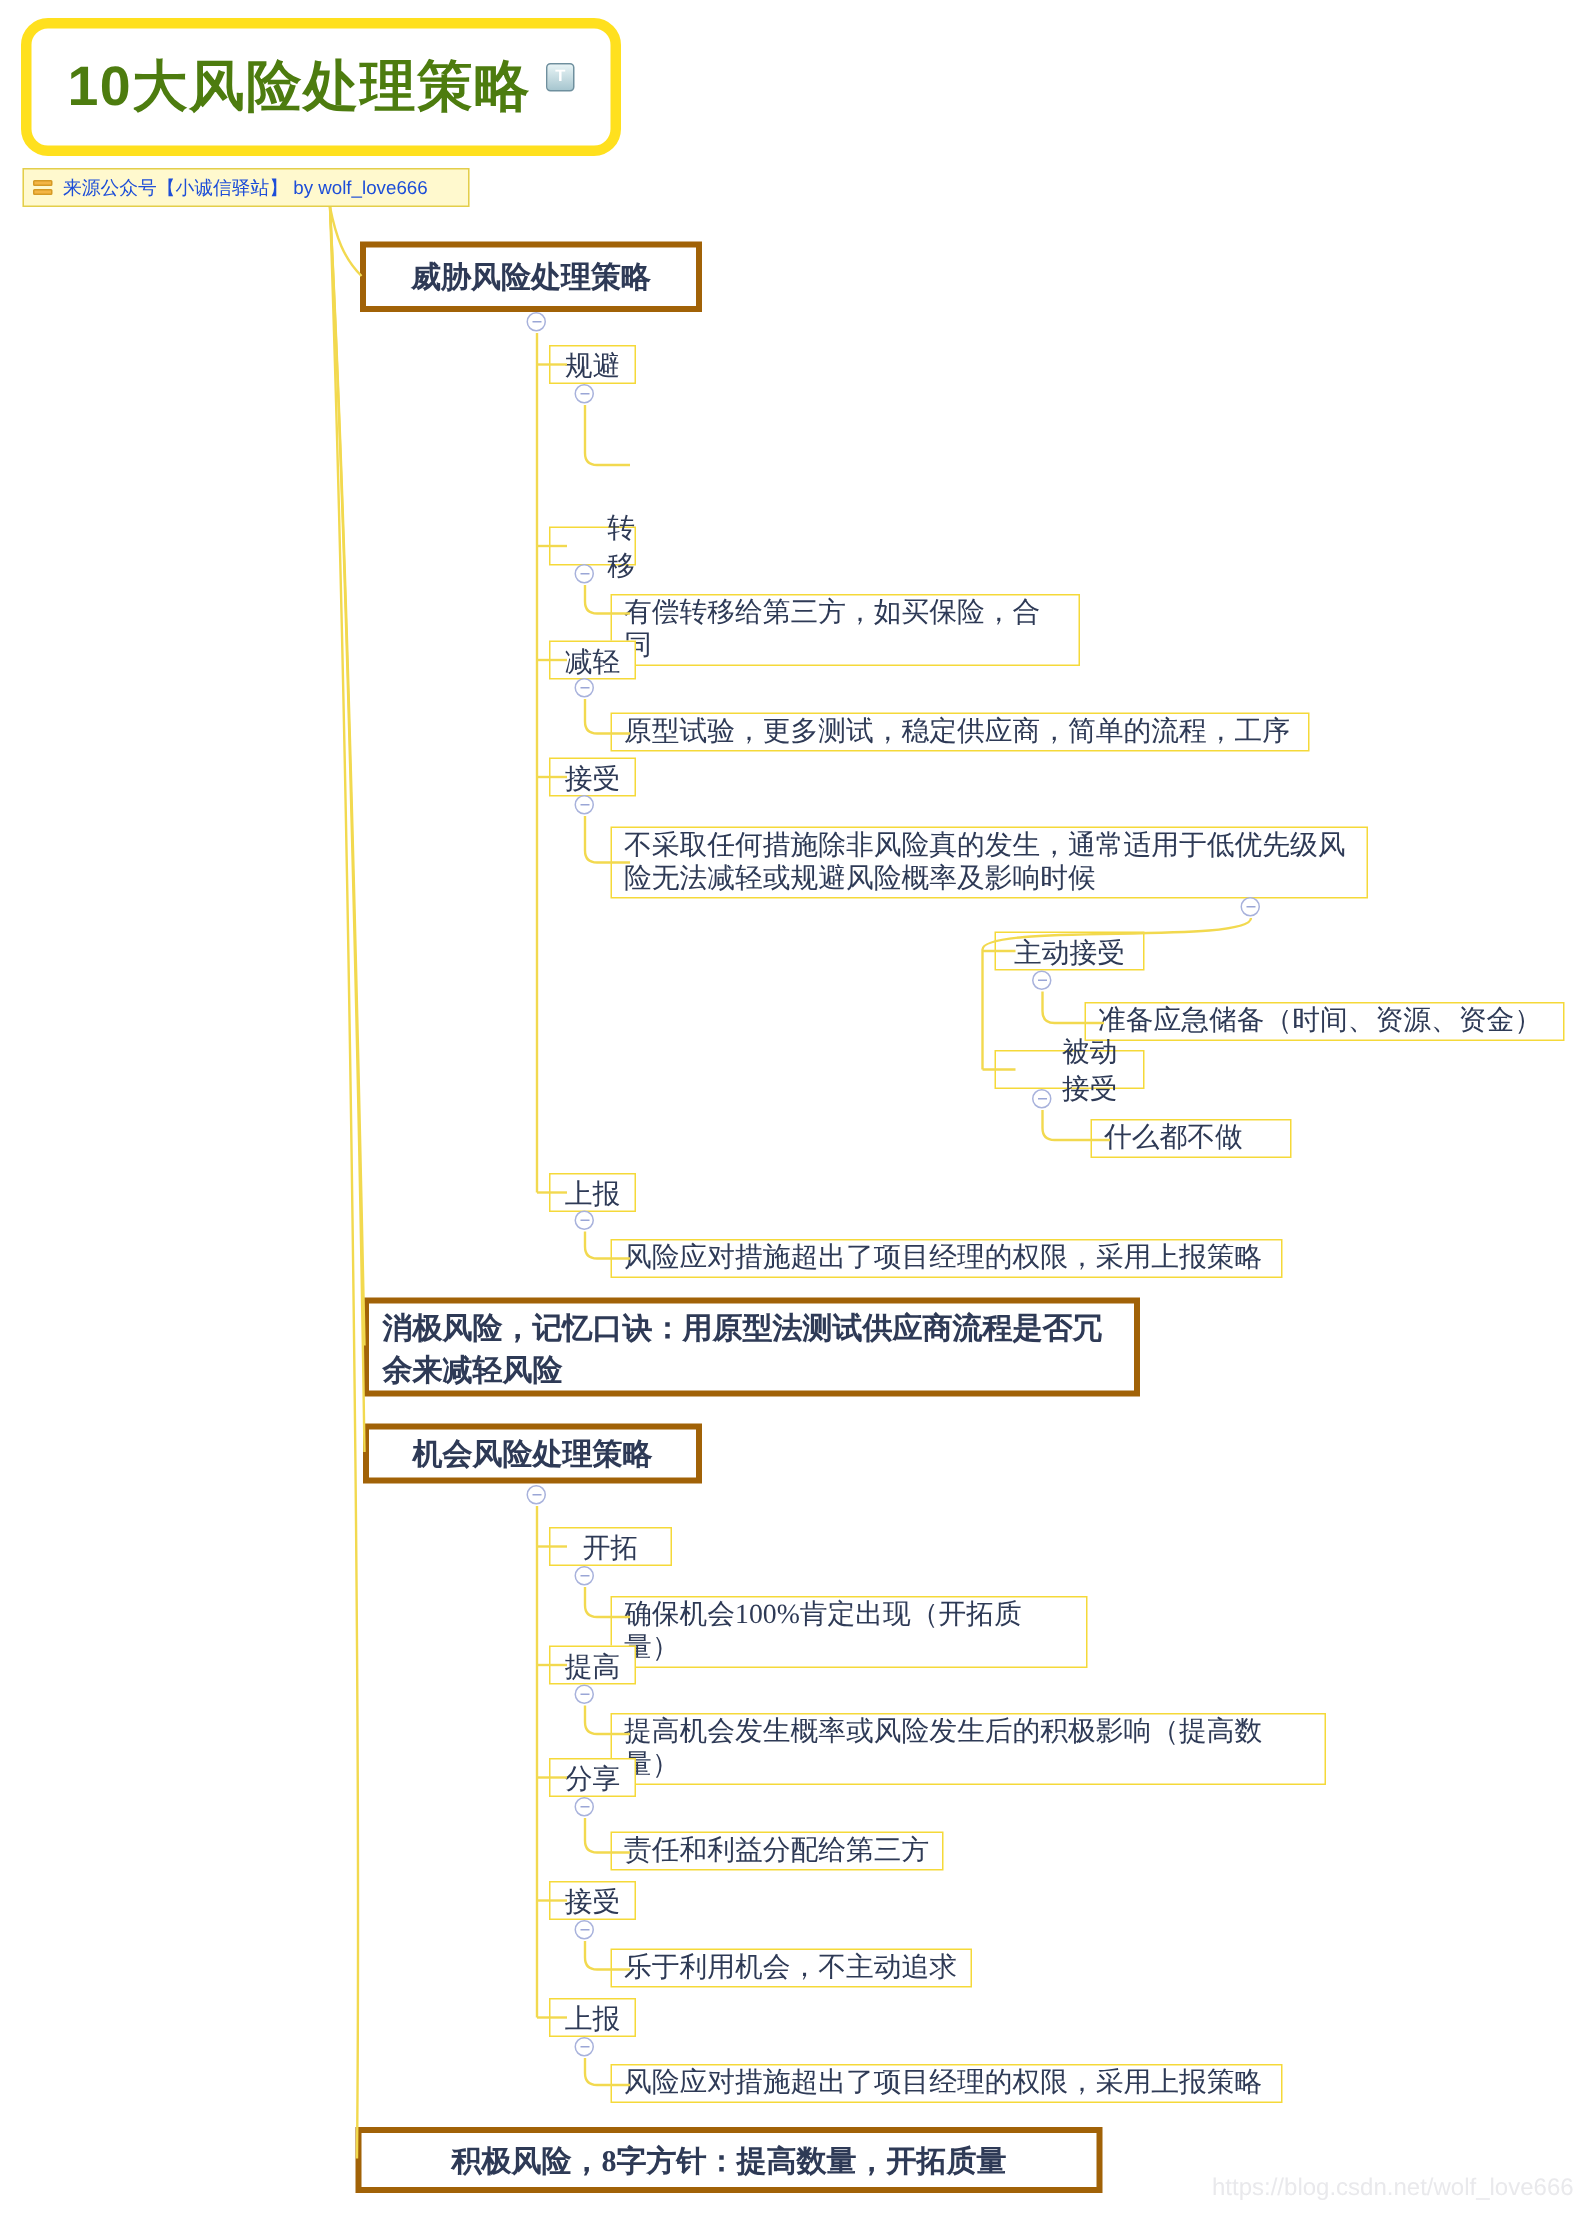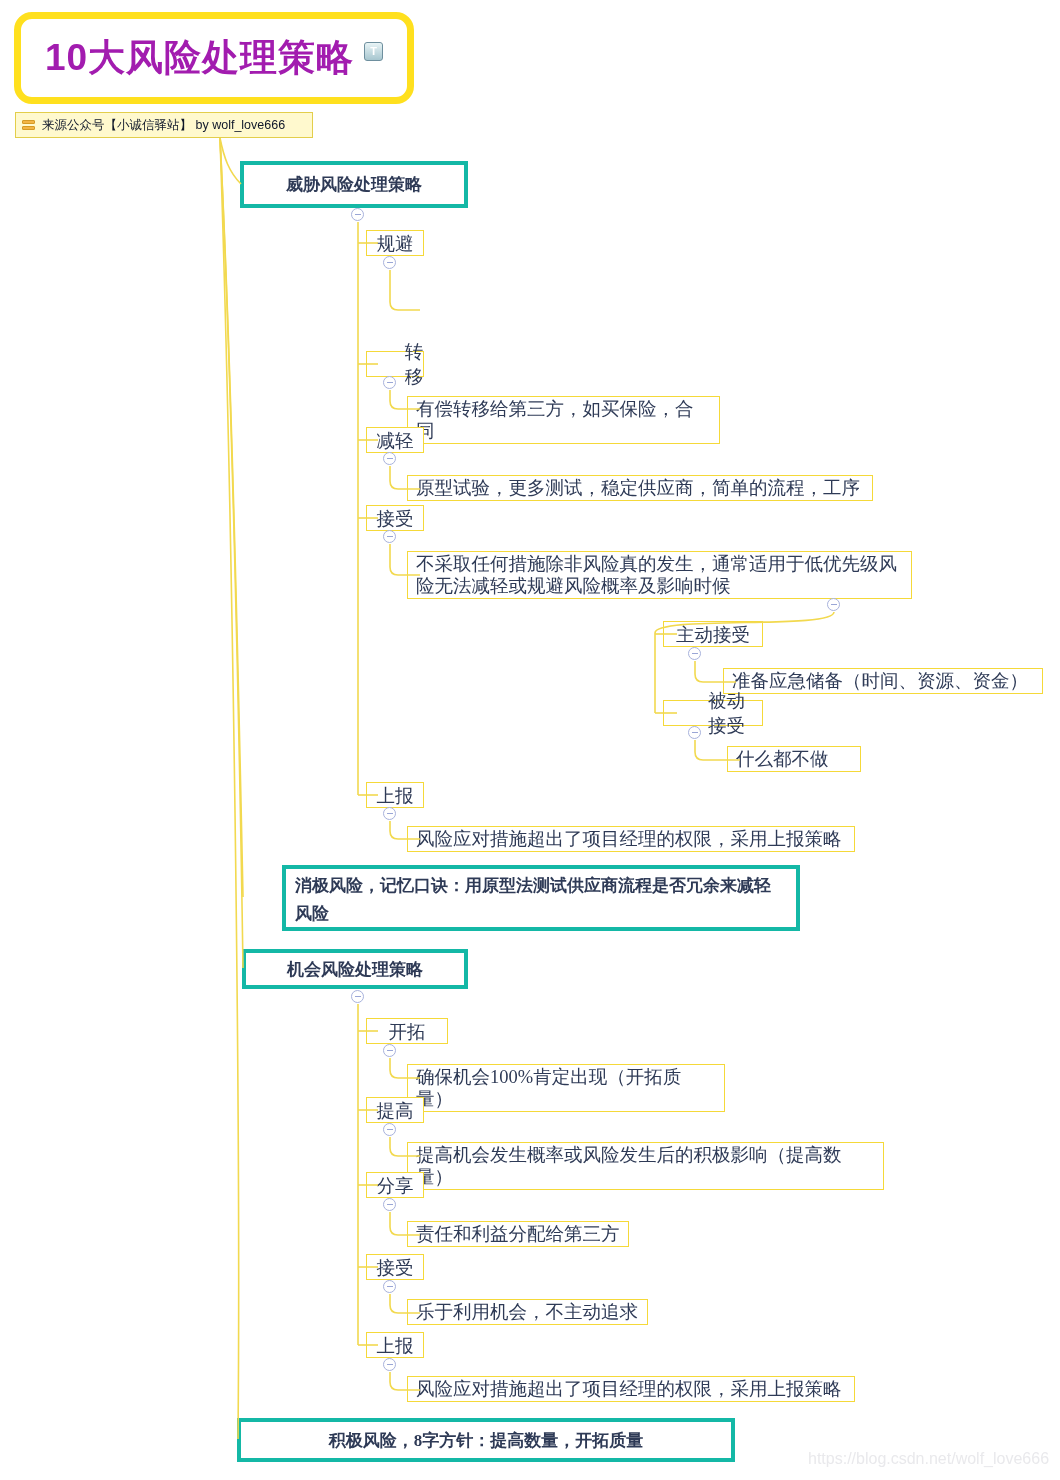--- a/index.html
+++ b/index.html
@@ -2,29 +2,29 @@
 <html><head>
 <meta charset="utf-8">
 <style>
   html,body{margin:0;padding:0;background:#ffffff;}
   .canvas{position:relative;width:1060px;height:1480px;background:#ffffff;overflow:hidden;
           font-family:"Liberation Serif","DejaVu Serif",serif;color:#2e3a56;}
   .links{position:absolute;left:0;top:0;width:1060px;height:1480px;z-index:2;pointer-events:none;}
   .links path,.links line{fill:none;stroke:#f2d94f;stroke-width:1.6;}
   .node{position:absolute;box-sizing:border-box;background:#ffffff;z-index:1;}
   .root-box{border:7px solid #ffe01e;border-radius:18px;display:flex;align-items:center;justify-content:center;}
-  .root-title{font-family:"Liberation Sans","DejaVu Sans",sans-serif;font-weight:bold;font-size:37px;color:#a21caf;letter-spacing:1px;}
+  .root-title{font-family:"Liberation Sans","DejaVu Sans",sans-serif;font-weight:bold;font-size:37px;color:#4d7c0f;letter-spacing:1px;}
   .badge{display:inline-flex;align-items:center;justify-content:center;width:17px;height:17px;margin-left:10px;margin-top:-14px;
          border:1px solid #6e8f9e;border-radius:3px;background:linear-gradient(#e8f4f6,#a7c6cf);
          font-family:"Liberation Sans","DejaVu Sans",sans-serif;font-size:11px;font-weight:bold;color:#ffffff;}
   .note{border:1px solid #e3ce4b;background:#fff9ce;display:flex;align-items:center;gap:7px;padding:0 6px;
-        font-family:"Liberation Sans","DejaVu Sans",sans-serif;font-size:12.5px;color:#0f172a;}
+        font-family:"Liberation Sans","DejaVu Sans",sans-serif;font-size:12.5px;color:#1d4ed8;}
   .note-icon{display:inline-flex;flex-direction:column;gap:2px;}
   .note-icon i{display:block;width:13px;height:4px;border-radius:1px;background:#f3b545;border:1px solid #d59a25;box-sizing:border-box;}
-  .main-topic{border:4px solid #14b8a6;font-weight:bold;font-size:17px;color:#2e3a56;
+  .main-topic{border:4px solid #a16207;font-weight:bold;font-size:20px;color:#2e3a56;
               display:flex;align-items:center;justify-content:center;text-align:center;}
   .main-topic.wrap{justify-content:flex-start;text-align:left;padding:3px 9px;line-height:28px;display:block;}
   .subtopic{border:1.5px solid #f5d939;font-size:18.5px;display:flex;align-items:center;justify-content:center;}
   .detail{border:1px solid #f5d939;font-size:18.5px;line-height:22px;padding:1px 8px;white-space:pre-line;}
   .toggle{position:absolute;width:13px;height:13px;box-sizing:border-box;border:1px solid #a8b2dc;border-radius:50%;
           background:#ffffff;z-index:3;}
   .toggle::after{content:"";position:absolute;left:2.5px;top:5px;width:6px;height:1.4px;background:#9aa6d6;}
   .watermark{position:absolute;font-family:"Liberation Sans","DejaVu Sans",sans-serif;font-size:16px;color:#e9e9ec;z-index:1;}
 </style>
 </head>
@@ -81,21 +81,21 @@
 
   <div class="node note" style="left:15px;top:112px;width:298px;height:26px;">
     <span class="note-icon">
         <i></i>
         <i></i>
       </span>
     <span>来源公众号【小诚信驿站】  by  wolf_love666</span>
   </div>
 
   <div class="node main-topic" style="left:240px;top:161px;width:228px;height:47px;">威胁风险处理策略</div>
-  <div class="node main-topic wrap" style="left:242px;top:865px;width:518px;height:66px;margin-left:40px;">消极风险，记忆口诀：用原型法测试供应商流程是否冗余来减轻风险</div>
+  <div class="node main-topic wrap" style="left:242px;top:865px;width:518px;height:66px;">消极风险，记忆口诀：用原型法测试供应商流程是否冗余来减轻风险</div>
   <div class="node main-topic" style="left:242px;top:949px;width:226px;height:40px;">机会风险处理策略</div>
   <div class="node main-topic" style="left:237px;top:1418px;width:498px;height:44px;">积极风险，8字方针：提高数量，开拓质量</div>
 
   <div class="node subtopic" style="left:366px;top:230px;width:58px;height:26px;">规避</div>
 
   <div class="node subtopic" style="left:366px;top:351px;width:58px;height:26px;padding-left:38px;">转移</div>
   <div class="node detail" style="left:407px;top:396px;width:313px;">有偿转移给第三方，如买保险，合同</div>
 
   <div class="node subtopic" style="left:366px;top:427px;width:58px;height:26px;">减轻</div>
   <div class="node detail" style="left:407px;top:475px;width:466px;">原型试验，更多测试，稳定供应商，简单的流程，工序</div>

